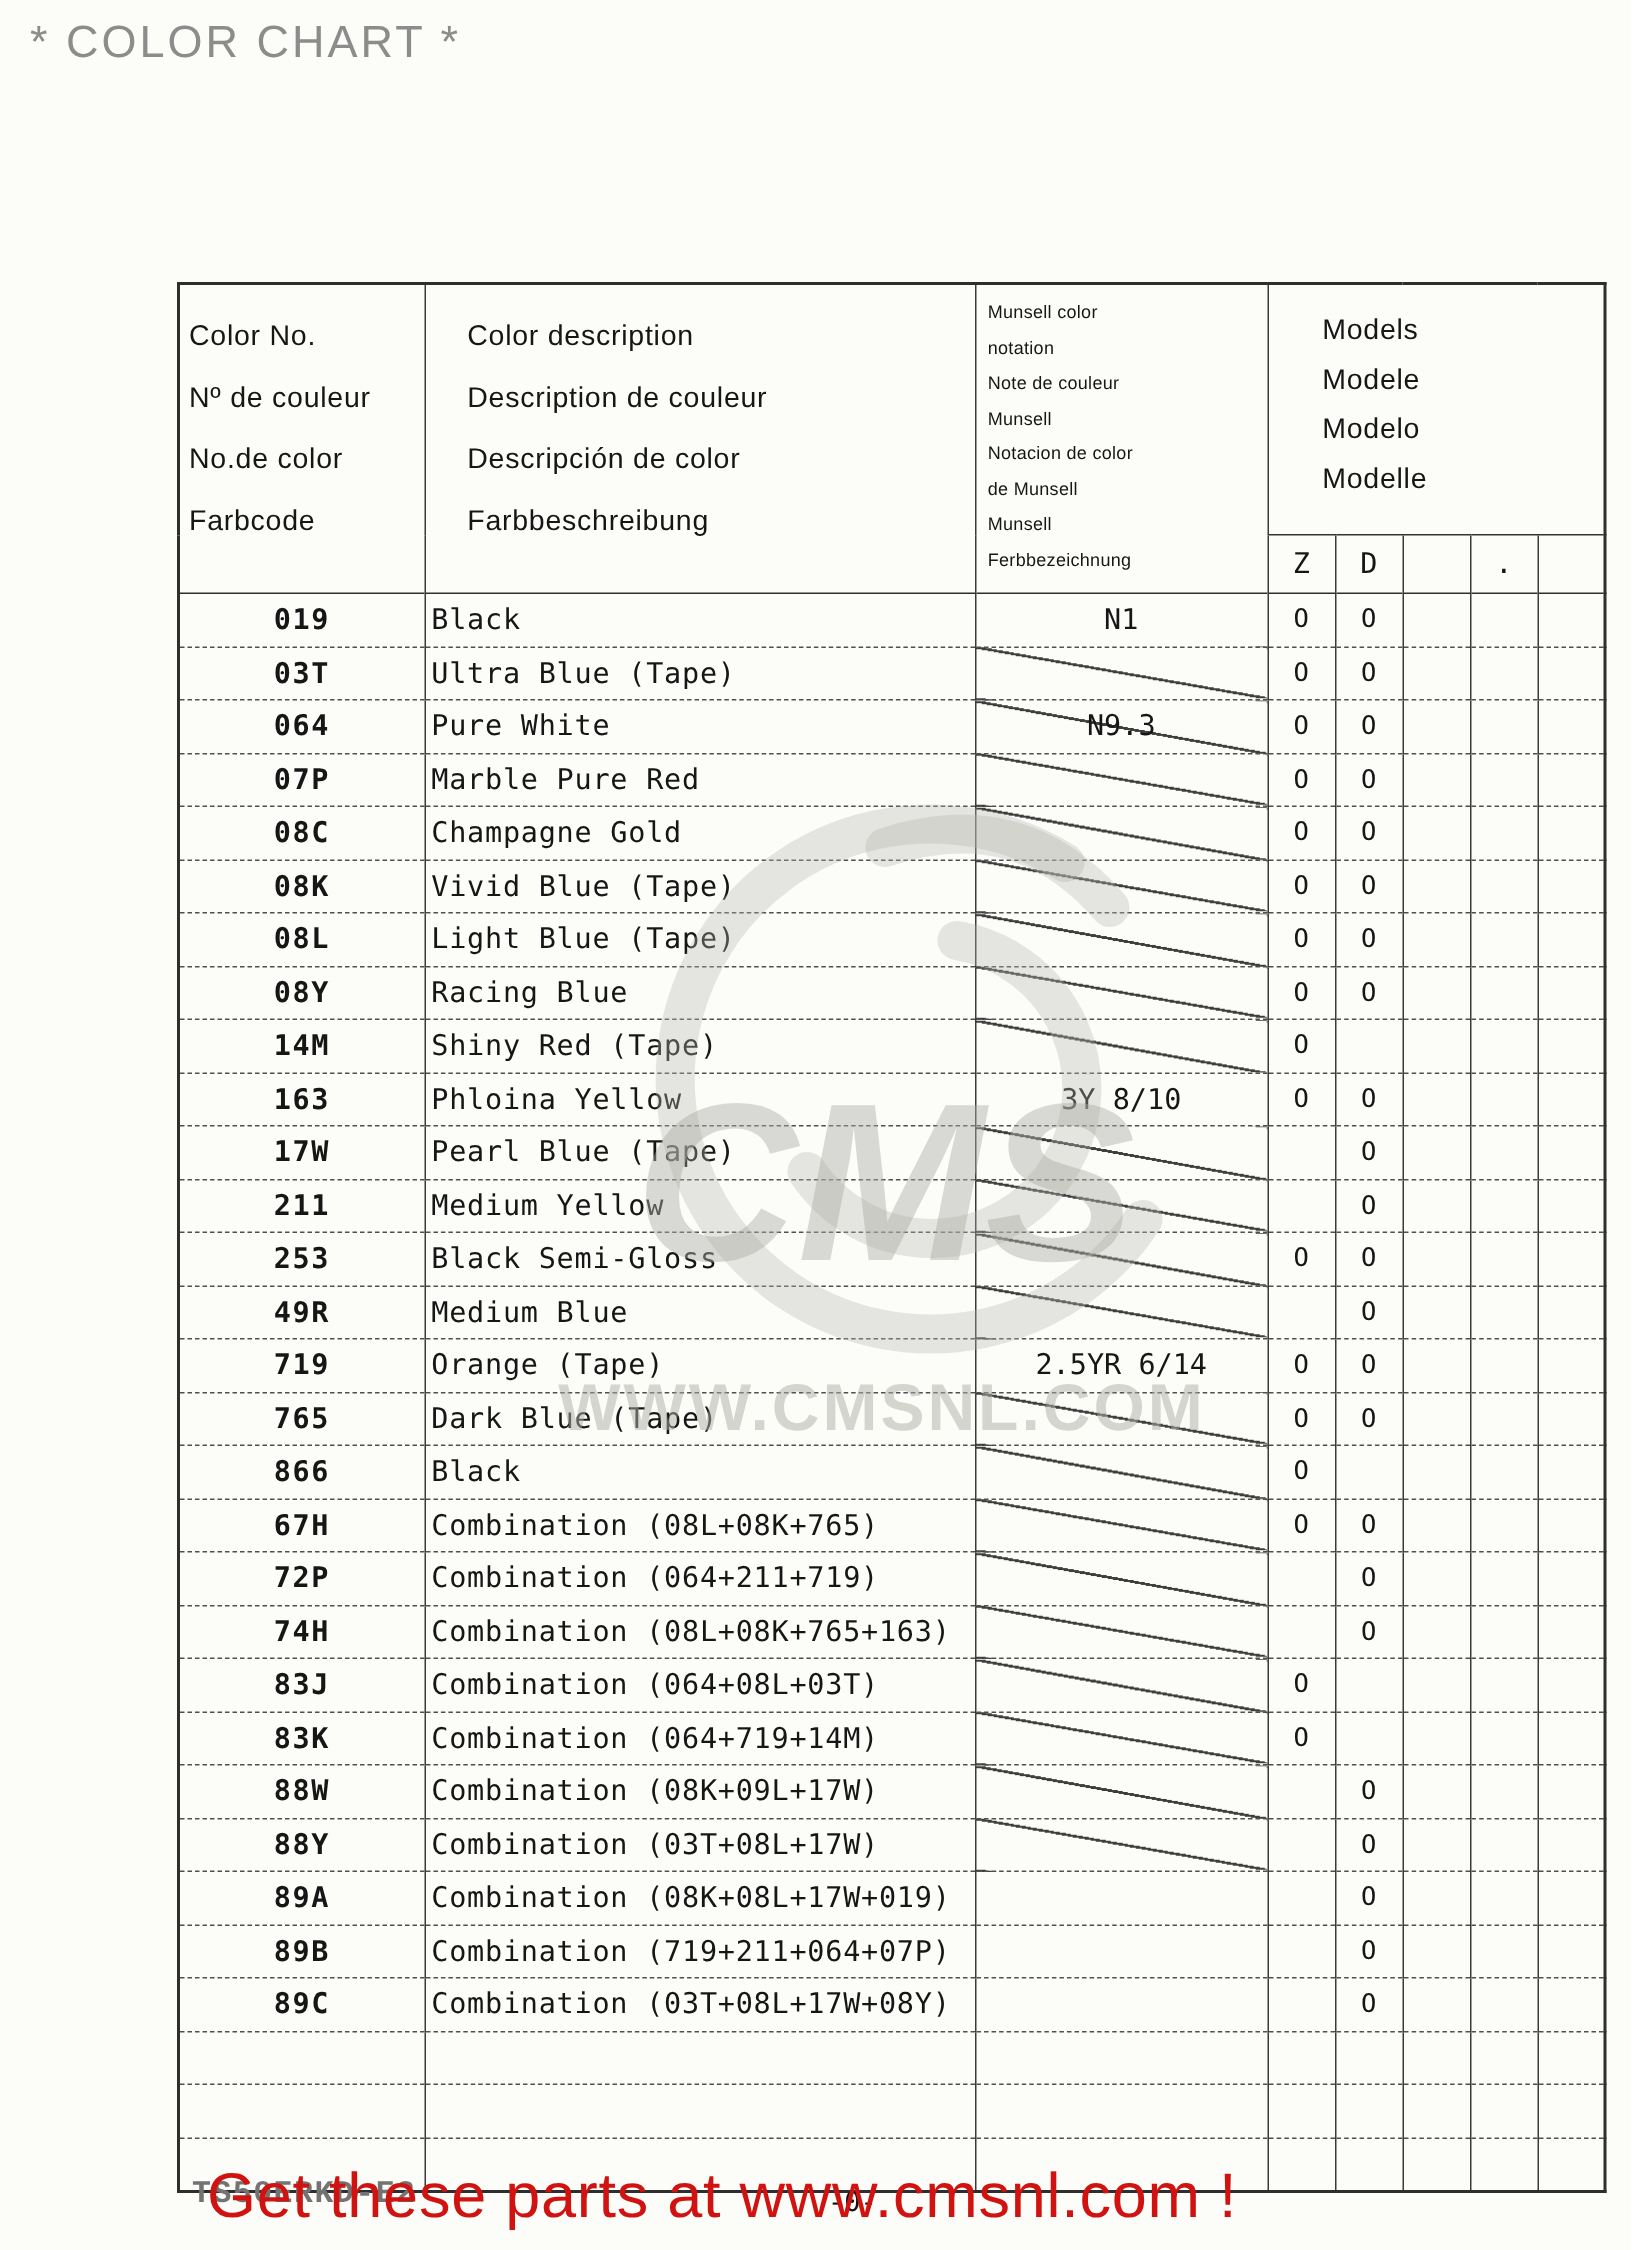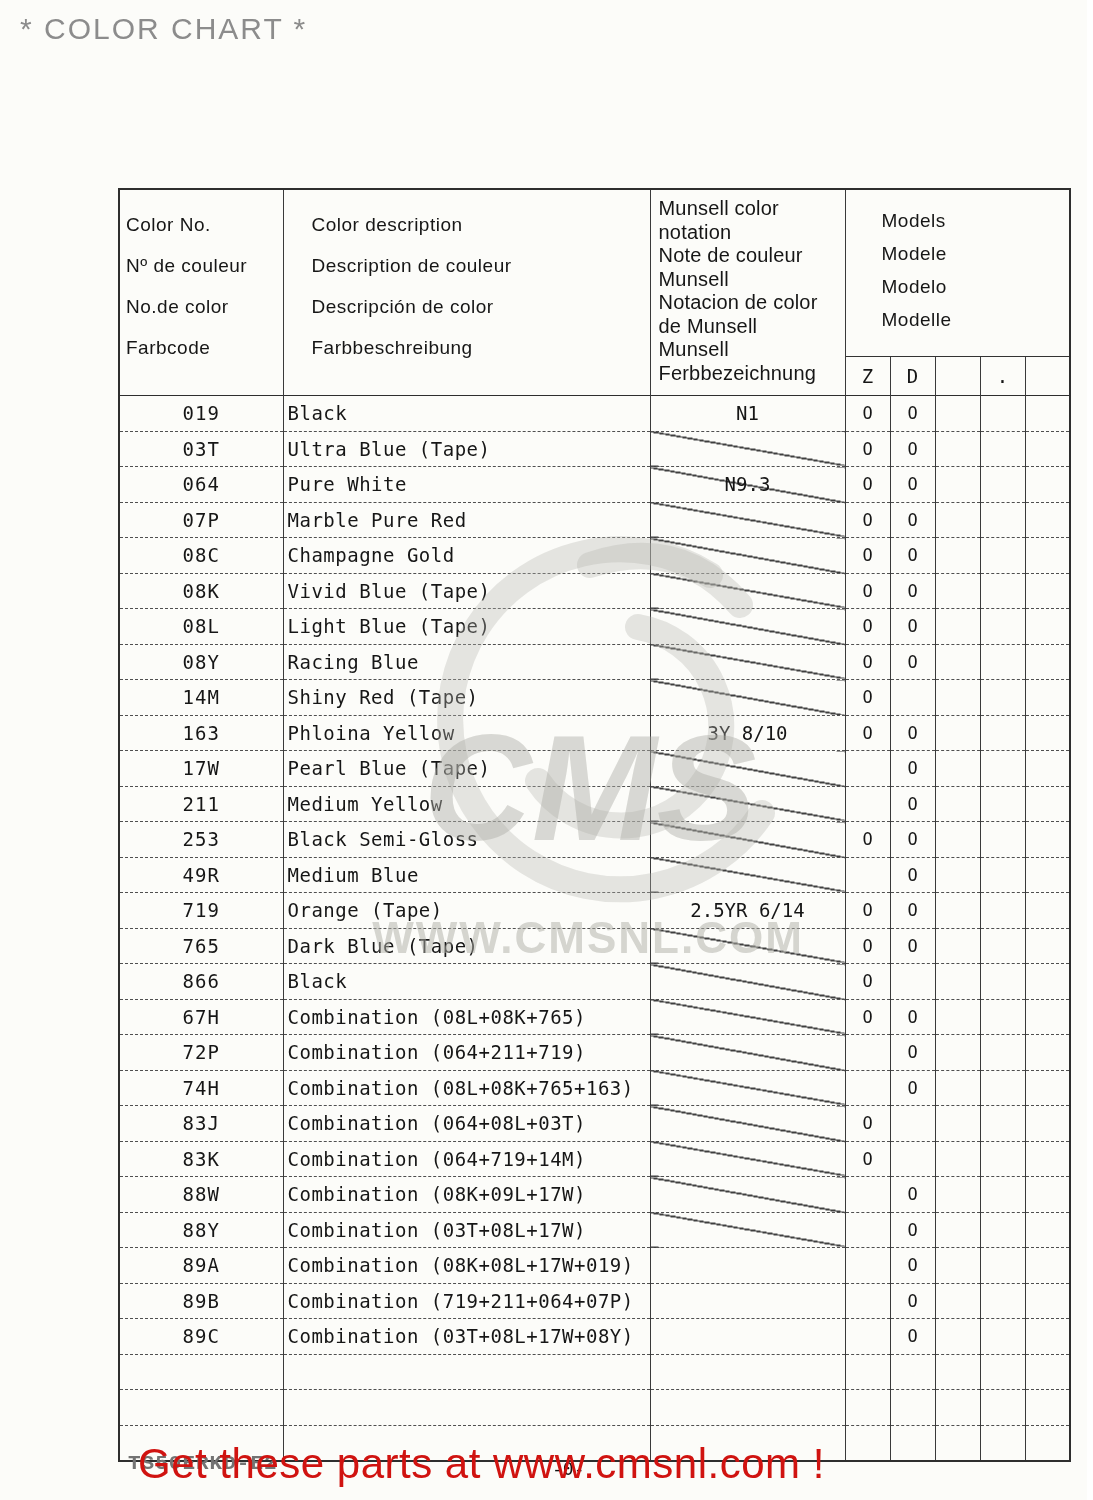--- a/index.html
+++ b/index.html
@@ -26,34 +26,34 @@
   }
   col.c1{width:164px;} col.c2{width:367px;} col.c3{width:195px;}
   col.cm{width:45px;}
   th,td{border-left:1.5px solid #3a3a3a; padding:0; vertical-align:middle;}
   thead th{
     font-family:"Liberation Sans", sans-serif; font-weight:400;
     text-align:left; vertical-align:top; white-space:pre-line;
   }
   th.h-code{font-size:19px; line-height:41px; padding:14px 4px 12px 6px; letter-spacing:0.5px;}
   th.h-desc{font-size:19px; line-height:41px; padding:14px 4px 0 28px; letter-spacing:0.5px;}
-  th.h-munsell{font-size:20px; line-height:23.5px; padding:7px 2px 0 8px; letter-spacing:0.2px;margin-top:26px;}
+  th.h-munsell{font-size:12px; line-height:23.5px; padding:7px 2px 0 8px; letter-spacing:0.2px;margin-top:26px;}
   th.h-models{
     height:152px; font-size:19px; line-height:33px;
     padding:14px 0 0 36px; letter-spacing:0.5px;
   }
   tr.subhead th{
     border-top:1.5px solid #333; height:38px; text-align:center;
     font-size:19px; padding:0; vertical-align:middle; font-weight:400;
     font-family:"DejaVu Sans Mono", monospace;
   }
   thead{border-bottom:1.8px solid #2e2e2e;}
   tbody tr{height:35.5px;}
   tbody td{border-top:1px dashed #4f4f4f; font-size:19px;}
-  td.c-code{text-align:center; letter-spacing:1px;}
+  td.c-code{text-align:center; letter-spacing:1px;font-weight:bold;}
   td.c-desc{padding-left:4px; letter-spacing:0.5px; white-space:nowrap; overflow:visible;}
   td.c-munsell{text-align:center;}
   td.c-munsell.diag{
     background-image:linear-gradient(to right top,
       transparent 48.6%, #3e3e3e 48.6%, #3e3e3e 51.2%, transparent 51.2%);
   }
   td.c-mark{text-align:center; font-size:17px;}
   
   .watermark{position:absolute; left:330px; top:505px; pointer-events:none; z-index:4;}
   

